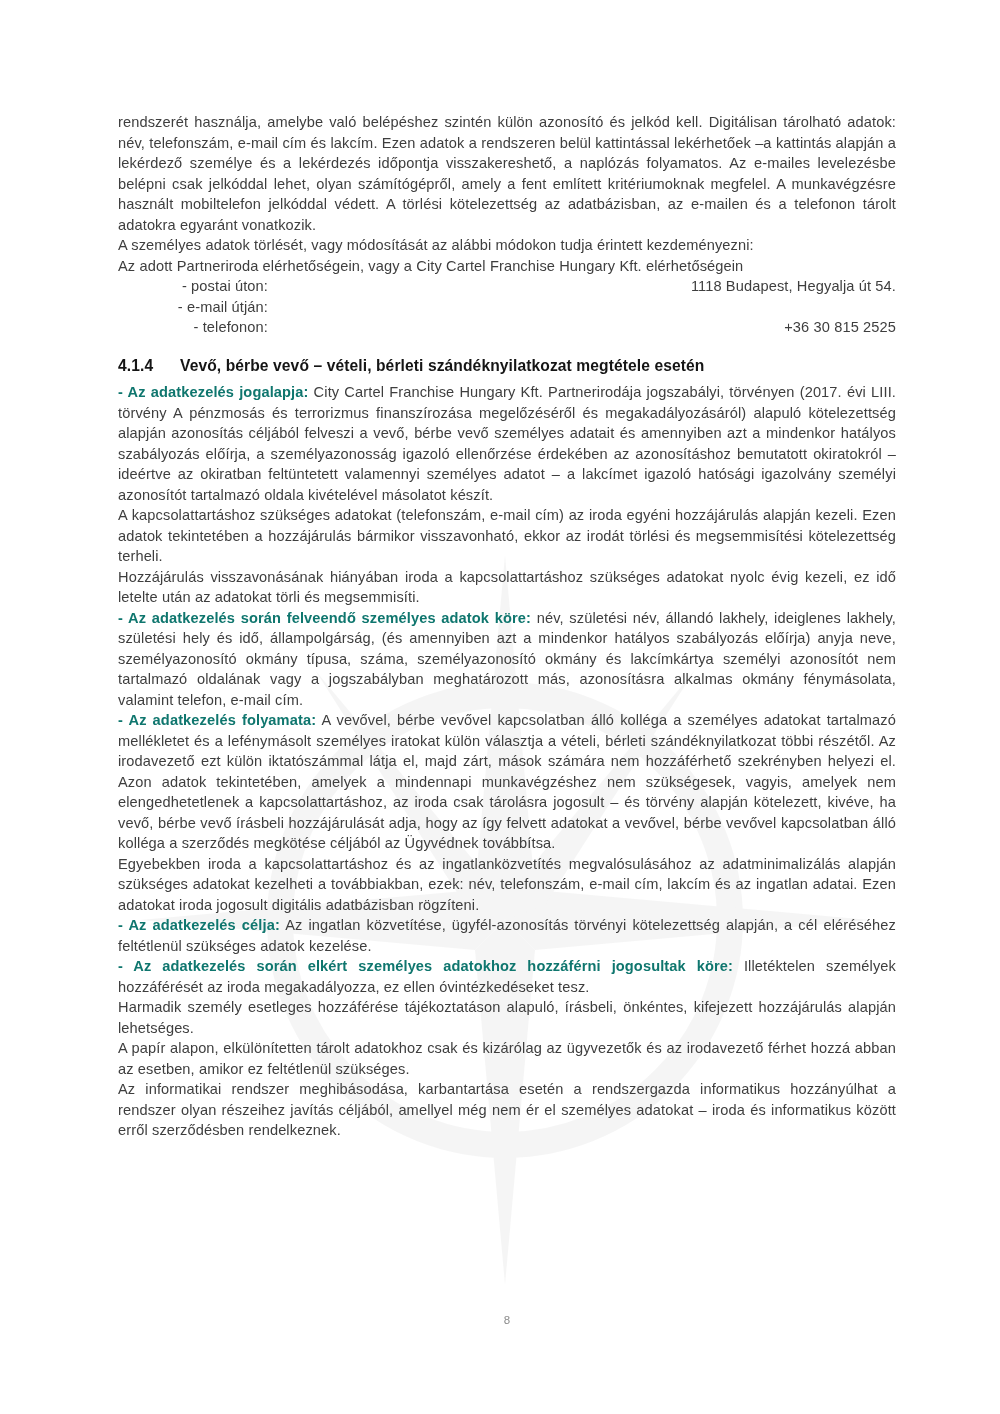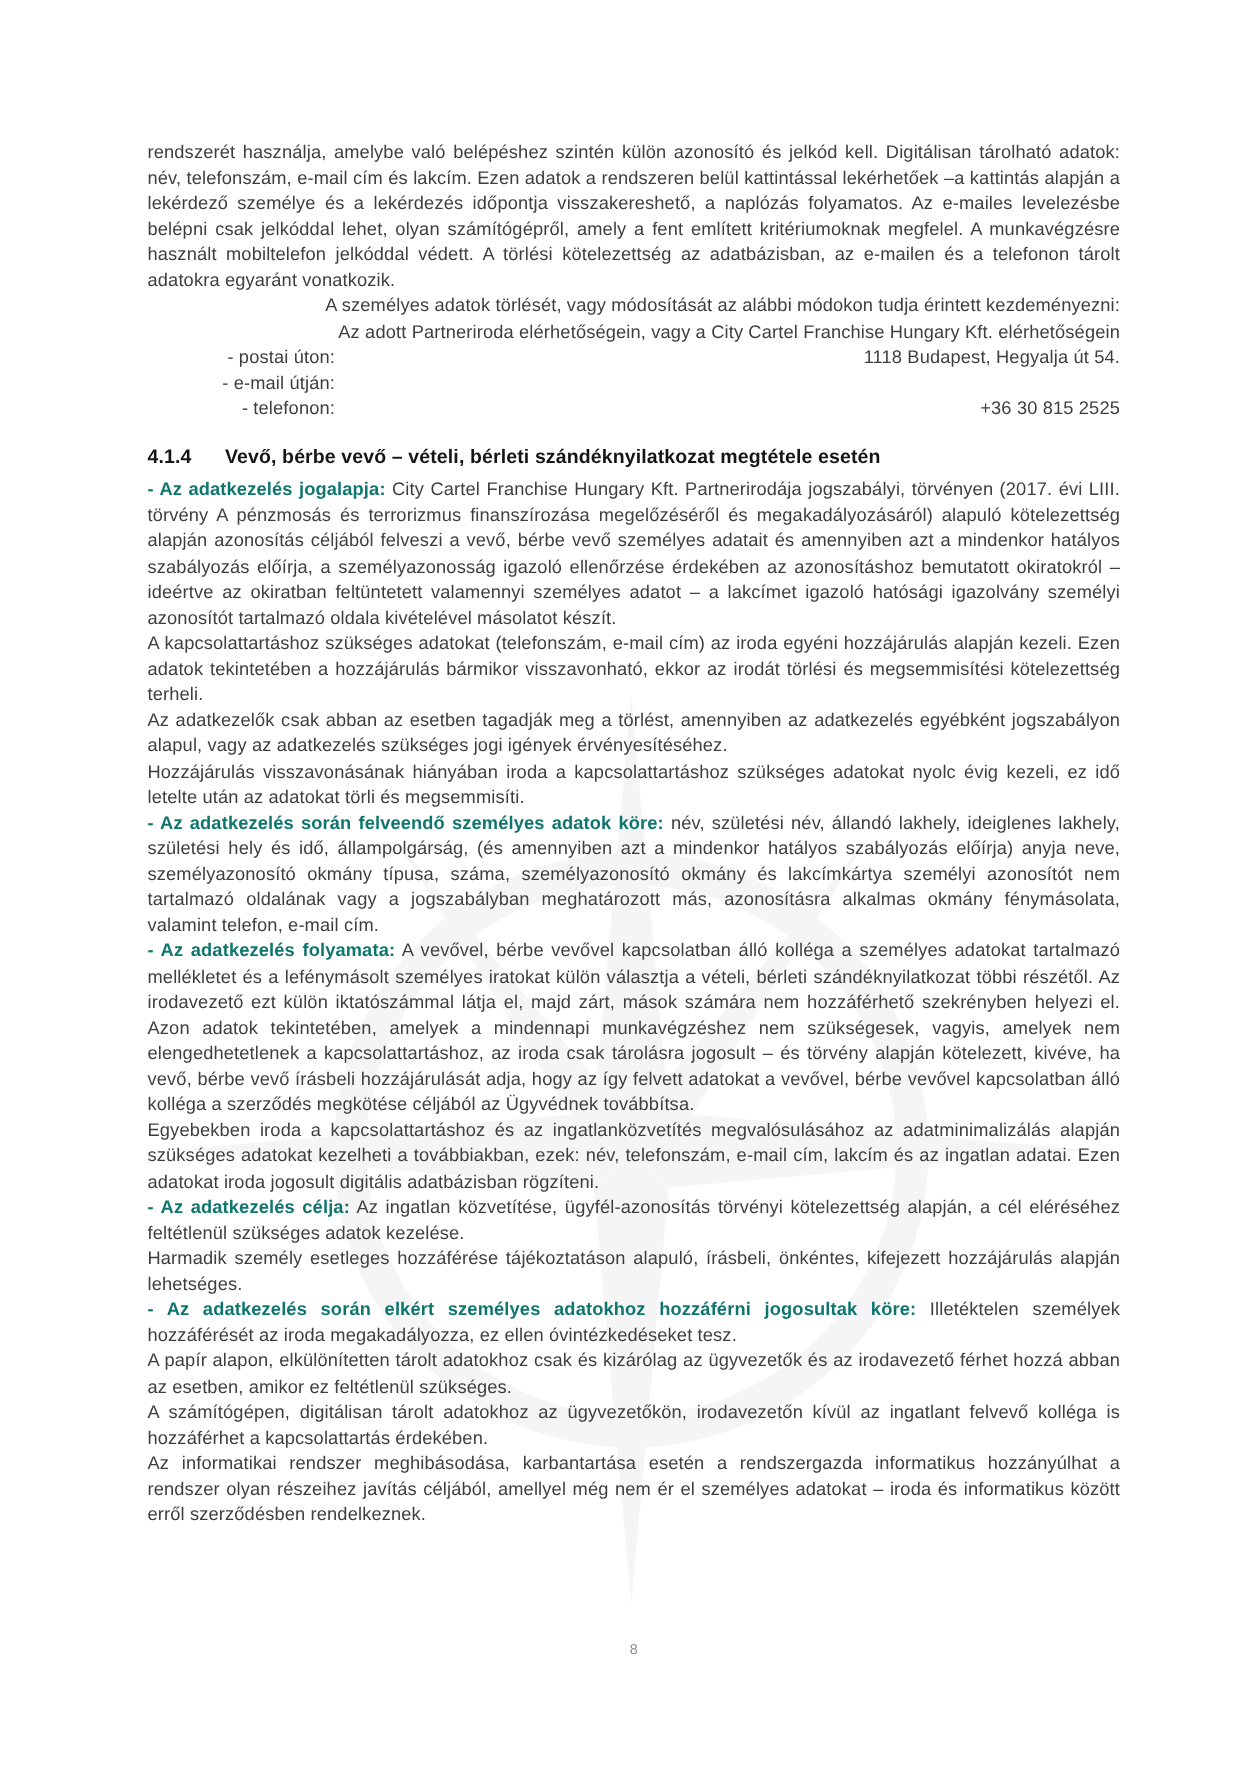--- a/index.html
+++ b/index.html
@@ -29,21 +29,21 @@
     width: 778px;
     z-index: 1;
     font-size: 14.6px;
     line-height: 20.5px;
     letter-spacing: 0.12px;
   }
   .body-p {
     margin: 0;
     text-align: justify;
   }
-  .nojust { text-align: right; }
+  .nojust { text-align: left; }
   .plabel { color: #0f766e; font-weight: bold; }
   .contact-row { display: flex; text-align: right; }
   .contact-label { width: 150px; flex: 0 0 150px; }
   .contact-value { flex: 1 1 auto; }
   .heading {
     margin: 18px 0 6px 0;
     font-size: 15.6px;
     font-weight: bold;
     color: #151515;
     letter-spacing: 0.1px;
@@ -107,40 +107,38 @@
     <h2 class="heading">
       <span class="hnum">4.1.4</span>
       <span>Vevő, bérbe vevő – vételi, bérleti szándéknyilatkozat megtétele esetén</span>
     </h2>
 
     <div id="paragraphs">
   <p class="body-p"><b class="plabel">- Az adatkezelés jogalapja:</b><span> City Cartel Franchise Hungary Kft. Partnerirodája jogszabályi, törvényen (2017. évi LIII. törvény A pénzmosás és terrorizmus finanszírozása megelőzéséről és megakadályozásáról) alapuló kötelezettség alapján azonosítás céljából felveszi a vevő, bérbe vevő személyes adatait és amennyiben azt a mindenkor hatályos szabályozás előírja, a személyazonosság igazoló ellenőrzése érdekében az azonosításhoz bemutatott okiratokról – ideértve az okiratban feltüntetett valamennyi személyes adatot – a lakcímet igazoló hatósági igazolvány személyi azonosítót tartalmazó oldala kivételével másolatot készít.</span></p>
 
   <p class="body-p"><b class="plabel"></b><span>A kapcsolattartáshoz szükséges adatokat (telefonszám, e-mail cím) az iroda egyéni hozzájárulás alapján kezeli. Ezen adatok tekintetében a hozzájárulás bármikor visszavonható, ekkor az irodát törlési és megsemmisítési kötelezettség terheli.</span></p>
 
-  <p class="body-p"><b class="plabel"></b><span>Az adatkezelők csak abban az esetben tagadják meg a törlést, amennyiben az adatkezelés egyébként jogszabályon alapul, vagy az adatkezelés szükséges jogi igények érvényesítéséhez.</span></p>
 
   <p class="body-p"><b class="plabel"></b><span>Hozzájárulás visszavonásának hiányában iroda a kapcsolattartáshoz szükséges adatokat nyolc évig kezeli, ez idő letelte után az adatokat törli és megsemmisíti.</span></p>
 
   <p class="body-p"><b class="plabel">- Az adatkezelés során felveendő személyes adatok köre:</b><span> név, születési név, állandó lakhely, ideiglenes lakhely, születési hely és idő, állampolgárság, (és amennyiben azt a mindenkor hatályos szabályozás előírja) anyja neve, személyazonosító okmány típusa, száma, személyazonosító okmány és lakcímkártya személyi azonosítót nem tartalmazó oldalának vagy a jogszabályban meghatározott más, azonosításra alkalmas okmány fénymásolata, valamint telefon, e-mail cím.</span></p>
 
   <p class="body-p"><b class="plabel">- Az adatkezelés folyamata:</b><span> A vevővel, bérbe vevővel kapcsolatban álló kolléga a személyes adatokat tartalmazó mellékletet és a lefénymásolt személyes iratokat külön választja a vételi, bérleti szándéknyilatkozat többi részétől. Az irodavezető ezt külön iktatószámmal látja el, majd zárt, mások számára nem hozzáférhető szekrényben helyezi el. Azon adatok tekintetében, amelyek a mindennapi munkavégzéshez nem szükségesek, vagyis, amelyek nem elengedhetetlenek a kapcsolattartáshoz, az iroda csak tárolásra jogosult – és törvény alapján kötelezett, kivéve, ha vevő, bérbe vevő írásbeli hozzájárulását adja, hogy az így felvett adatokat a vevővel, bérbe vevővel kapcsolatban álló kolléga a szerződés megkötése céljából az Ügyvédnek továbbítsa.</span></p>
 
 
   <p class="body-p"><b class="plabel"></b><span>Egyebekben iroda a kapcsolattartáshoz és az ingatlanközvetítés megvalósulásához az adatminimalizálás alapján szükséges adatokat kezelheti a továbbiakban, ezek: név, telefonszám, e-mail cím, lakcím és az ingatlan adatai. Ezen adatokat iroda jogosult digitális adatbázisban rögzíteni.</span></p>
 
   <p class="body-p"><b class="plabel">- Az adatkezelés célja:</b><span> Az ingatlan közvetítése, ügyfél-azonosítás törvényi kötelezettség alapján, a cél eléréséhez feltétlenül szükséges adatok kezelése.</span></p>
 
+  <p class="body-p"><b class="plabel">- Az adatkezelés során elkért személyes adatokhoz hozzáférni jogosultak köre:</b><span> Illetéktelen személyek hozzáférését az iroda megakadályozza, ez ellen óvintézkedéseket tesz.</span></p>
+
   <p class="body-p"><b class="plabel"></b><span>Harmadik személy esetleges hozzáférése tájékoztatáson alapuló, írásbeli, önkéntes, kifejezett hozzájárulás alapján lehetséges.</span></p>
-
-  <p class="body-p"><b class="plabel">- Az adatkezelés során elkért személyes adatokhoz hozzáférni jogosultak köre:</b><span> Illetéktelen személyek hozzáférését az iroda megakadályozza, ez ellen óvintézkedéseket tesz.</span></p>
 
   <p class="body-p"><b class="plabel"></b><span>A papír alapon, elkülönítetten tárolt adatokhoz csak és kizárólag az ügyvezetők és az irodavezető férhet hozzá abban az esetben, amikor ez feltétlenül szükséges.</span></p>
 
-  <p class="body-p"><b class="plabel"></b><span>A számítógépen, digitálisan tárolt adatokhoz az ügyvezetőkön, irodavezetőn kívül az ingatlant felvevő kolléga is hozzáférhet a kapcsolattartás érdekében.</span></p>
 
   <p class="body-p"><b class="plabel"></b><span>Az informatikai rendszer meghibásodása, karbantartása esetén a rendszergazda informatikus hozzányúlhat a rendszer olyan részeihez javítás céljából, amellyel még nem ér el személyes adatokat – iroda és informatikus között erről szerződésben rendelkeznek.</span></p>
 </div>
 
   </div>
 
   <div class="pagenum">8</div>
 </div>
 
 </body></html>

